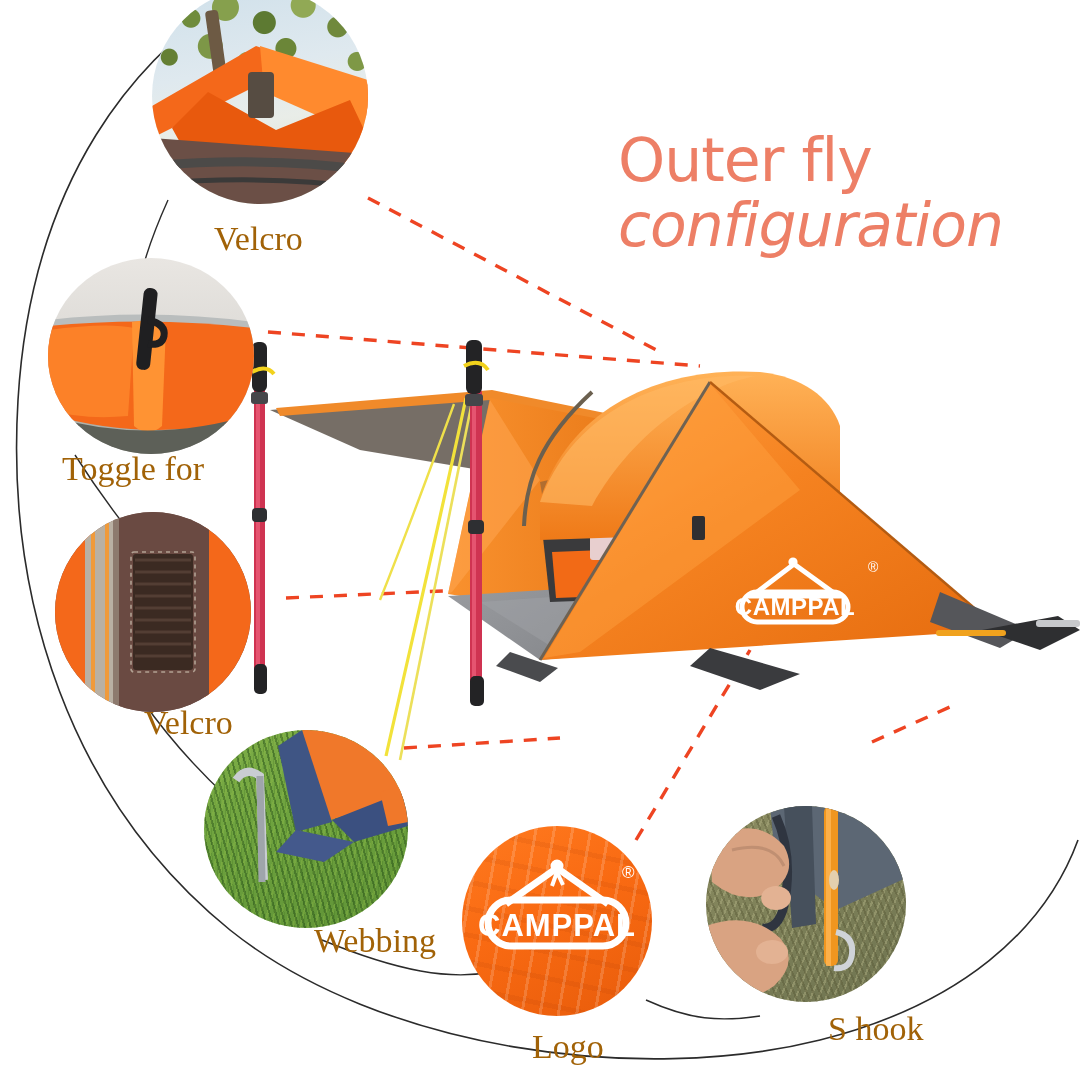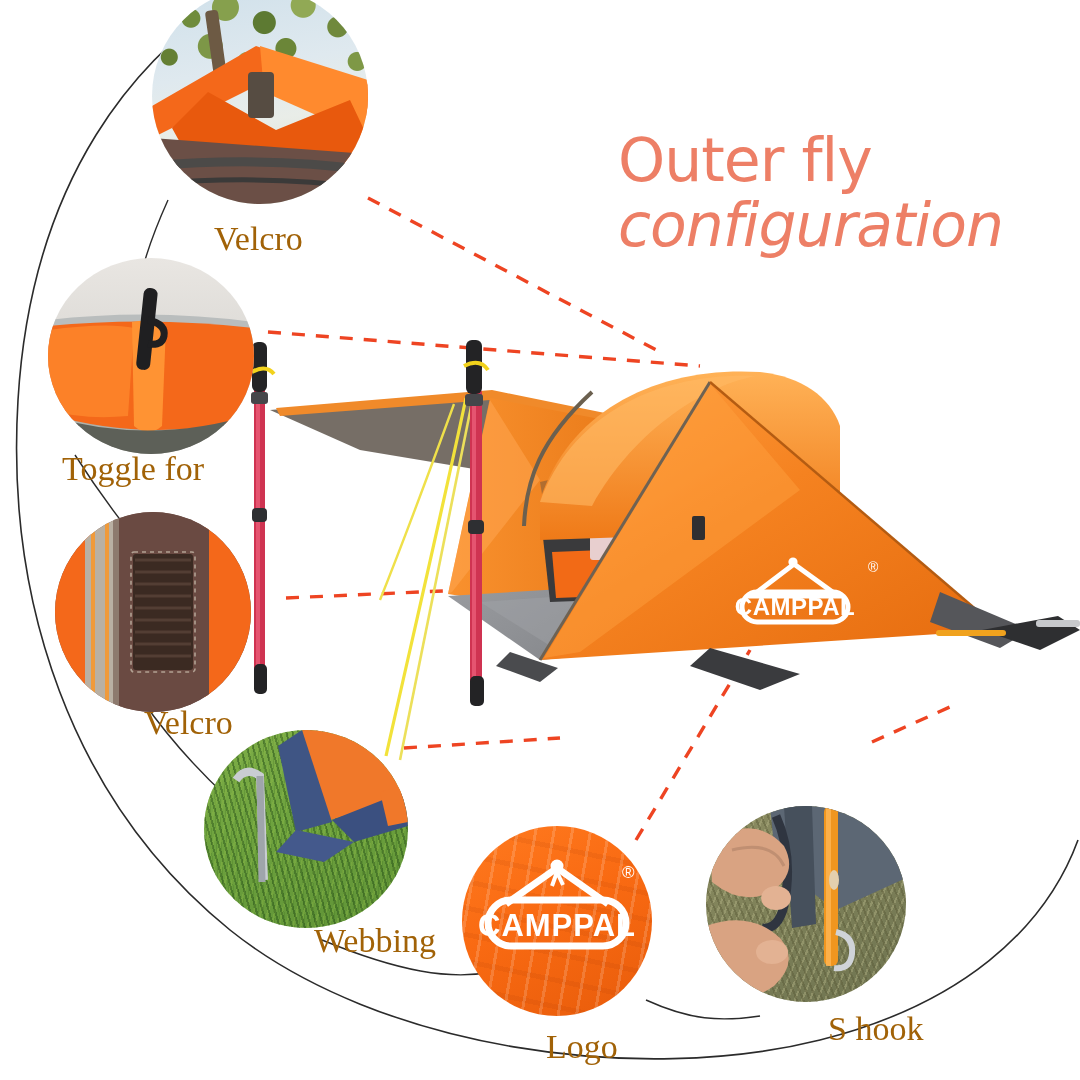--- a/index.html
+++ b/index.html
@@ -260,21 +260,21 @@
     <div class="inner orangefab"></div>
     <svg viewBox="0 0 190 190" style="position:absolute;inset:0">
       <path d="M 44 78 L 95 42 L 146 78" fill="none" stroke="#ffffff" stroke-width="7" stroke-linejoin="round"></path>
       <rect x="26" y="74" width="138" height="46" rx="23" fill="none" stroke="#ffffff" stroke-width="7"></rect>
       <text x="95" y="110" text-anchor="middle" fill="#ffffff" font-family="Liberation Sans, sans-serif" font-size="31" font-weight="700" letter-spacing="1">CAMPPAL</text>
       <circle cx="95" cy="40" r="6.5" fill="#ffffff"></circle>
       <path d="M 95 46 l -5 14 M 95 46 l 6 13" stroke="#ffffff" stroke-width="4"></path>
       <text x="160" y="52" fill="#ffffff" font-family="Liberation Sans, sans-serif" font-size="17">®</text>
     </svg>
   </div>
-  <div class="lbl" style="left:546px;top:1030px;text-align:center;">Logo</div>
+  <div class="lbl" style="left:532px;top:1030px;text-align:center;">Logo</div>
 
   <div class="bubble" style="left:706px;top:806px;width:200px;height:196px;z-index:7">
     <div class="inner drygrass"></div>
     <svg viewBox="0 0 200 196" style="position:absolute;inset:0">
       <polygon points="64,0 200,0 200,72 130,104 70,60" fill="#5c6774"></polygon>
       <polygon points="78,0 106,0 110,118 86,122" fill="#46505c"></polygon>
       <rect x="118" y="0" width="14" height="160" rx="6" fill="#f0961f"></rect>
       <rect x="120" y="0" width="5" height="160" fill="#ffb755" opacity="0.8"></rect>
       <ellipse cx="128" cy="74" rx="5" ry="10" fill="#e4cfae"></ellipse>
       <path d="M 130 126 q 18 4 16 22 q -2 16 -18 14" fill="none" stroke="#cfd3d8" stroke-width="6"></path>

